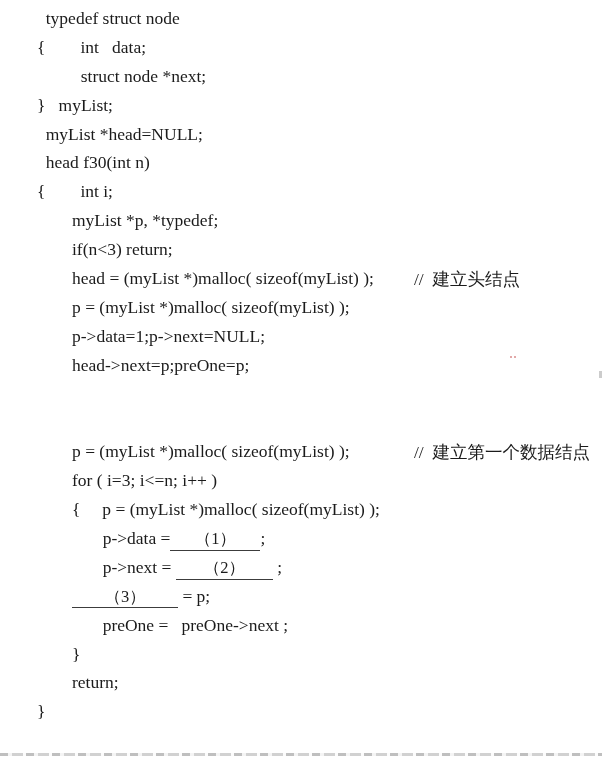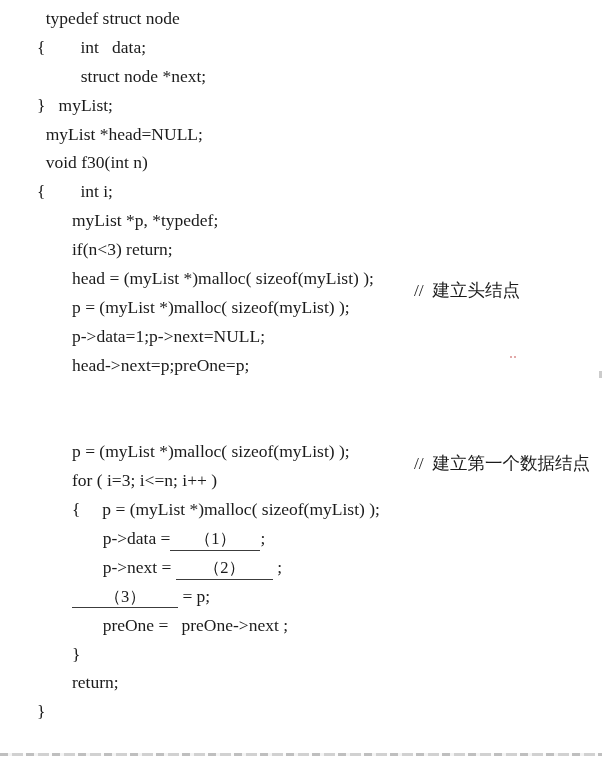--- a/index.html
+++ b/index.html
@@ -20,21 +20,21 @@
   .line{
     position:relative;
     white-space:pre;
     height:28.9px;
     line-height:28.9px;
     font-size:17.5px;
   }
   .comment{
     position:absolute;
     left:377px;
-    top:12px;
+    top:1px;
     white-space:pre;
   }
   .blank{
     display:inline-block;
     text-align:center;
     border-bottom:1.6px solid #3c3c3c;
     font-size:16.5px;
     line-height:1.25;
   }
   .b1{width:90px;}
@@ -60,21 +60,21 @@
 </style>
 </head>
 <body>
 
 <div class="page">
   <div class="line"><span>  typedef struct node</span></div>
   <div class="line"><span>{        int   data;</span></div>
   <div class="line"><span>          struct node *next;</span></div>
   <div class="line"><span>}   myList;</span></div>
   <div class="line"><span>  myList *head=NULL;</span></div>
-  <div class="line"><span>  void f30(int n)</span></div>
+  <div class="line"><span>  head f30(int n)</span></div>
   <div class="line"><span>{        int i;</span></div>
   <div class="line"><span>        myList *p, *typedef;</span></div>
   <div class="line"><span>        if(n&lt;3) return;</span></div>
   <div class="line"><span>        head = (myList *)malloc( sizeof(myList) );</span><span class="comment">//  建立头结点</span></div>
   <div class="line"><span>        p = (myList *)malloc( sizeof(myList) );</span></div>
   <div class="line"><span>        p-&gt;data=1;p-&gt;next=NULL;</span></div>
   <div class="line"><span>        head-&gt;next=p;preOne=p;</span></div>
   <div class="line"><span></span></div>
   <div class="line"><span></span></div>
   <div class="line"><span>        p = (myList *)malloc( sizeof(myList) );</span><span class="comment">//  建立第一个数据结点</span></div>

